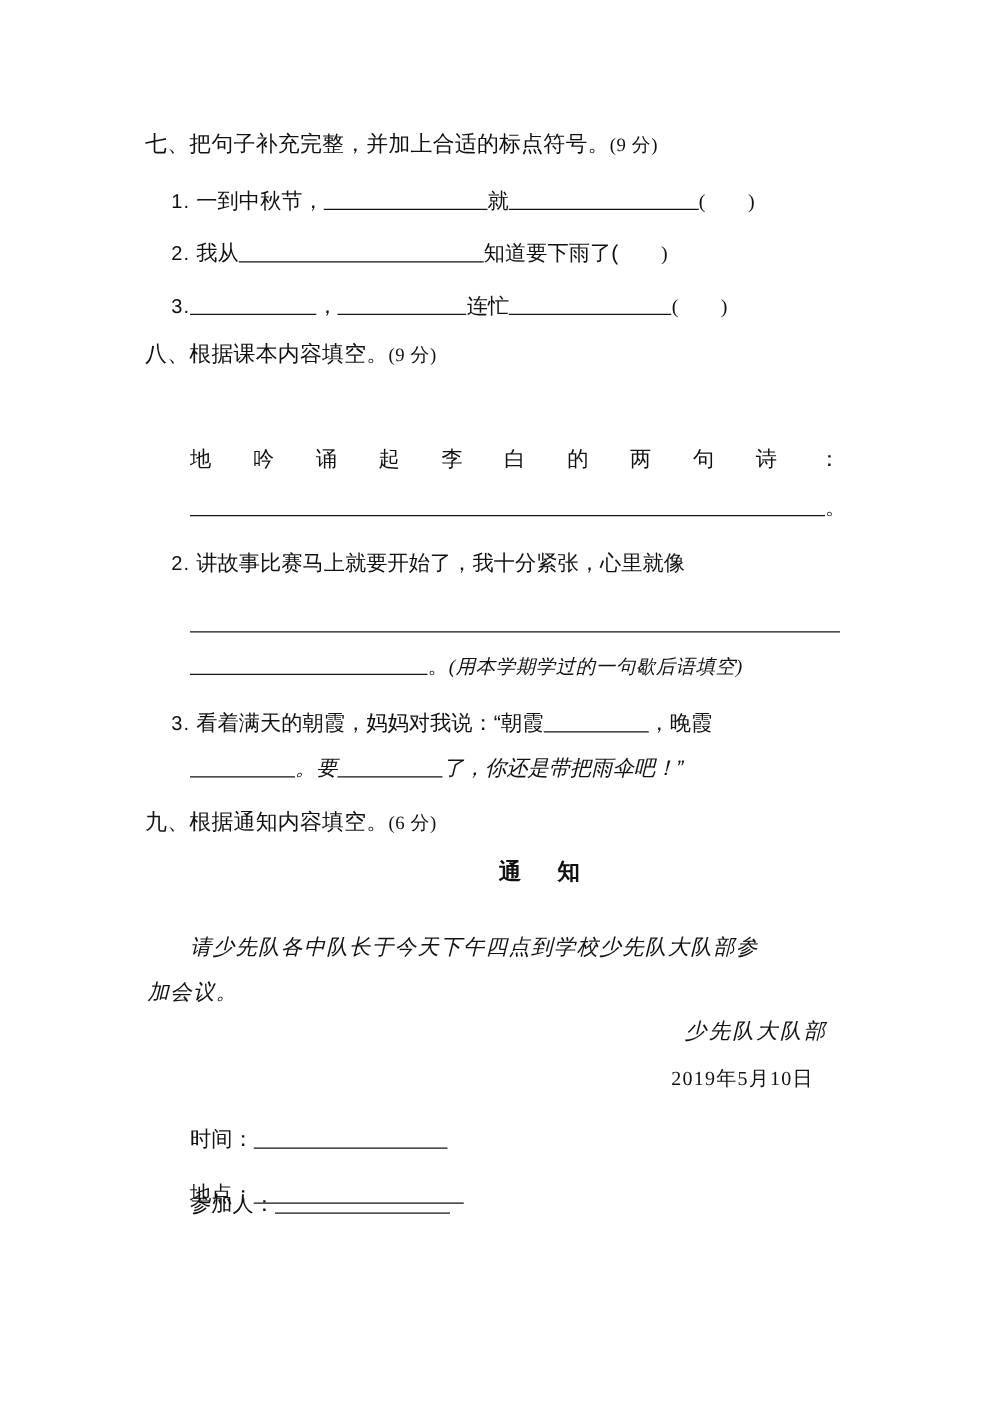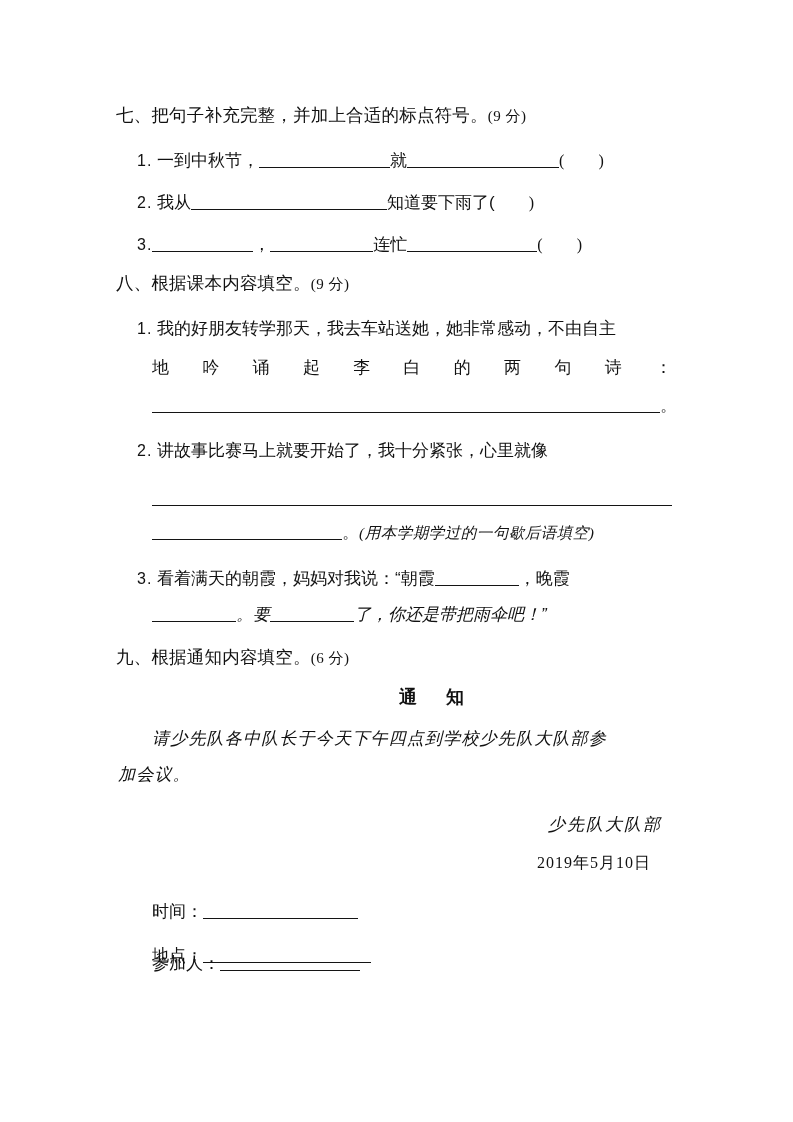--- a/index.html
+++ b/index.html
@@ -88,20 +88,21 @@
     padding-left: 36px;
   }
   .notice-body {
     position: absolute;
     font-size: 17px;
     line-height: 24px;
     white-space: nowrap;
     font-family: "Liberation Serif", "DejaVu Serif", serif;
     font-style: italic;
     letter-spacing: 1.2px;
+    margin-top: 19px;
   }
   .notice-sign {
     position: absolute;
     font-size: 17px;
     white-space: nowrap;
     font-family: "Liberation Serif", "DejaVu Serif", serif;
     font-style: italic;
     letter-spacing: 2px;
   }
   .notice-date {
@@ -151,24 +152,20 @@
   </div>
 
   <div class="item" style="top:234px;">
     <span class="num">3.</span><span class="blank" style="width:101px;"></span><span>，</span><span class="blank" style="width:103px;"></span><span>连忙</span><span class="blank" style="width:130px;"></span><span class="paren">(</span><span style="display:inline-block;width:34px;"></span><span class="paren">)</span>
   </div>
 
   <div class="sec-head" style="top:272px;">
     <span>八、</span><span>根据课本内容填空。</span><span class="score">(9 分)</span>
   </div>
 
-  <div class="item" style="top:318px;">
-    <span class="num">1.</span>
-    <span>我的好朋友转学那天，我去车站送她，她非常感动，不由自主</span>
-  </div>
   <div class="spread" style="top:357px;">
     <span>地</span>
     <span>吟</span>
     <span>诵</span>
     <span>起</span>
     <span>李</span>
     <span>白</span>
     <span>的</span>
     <span>两</span>
     <span>句</span>

